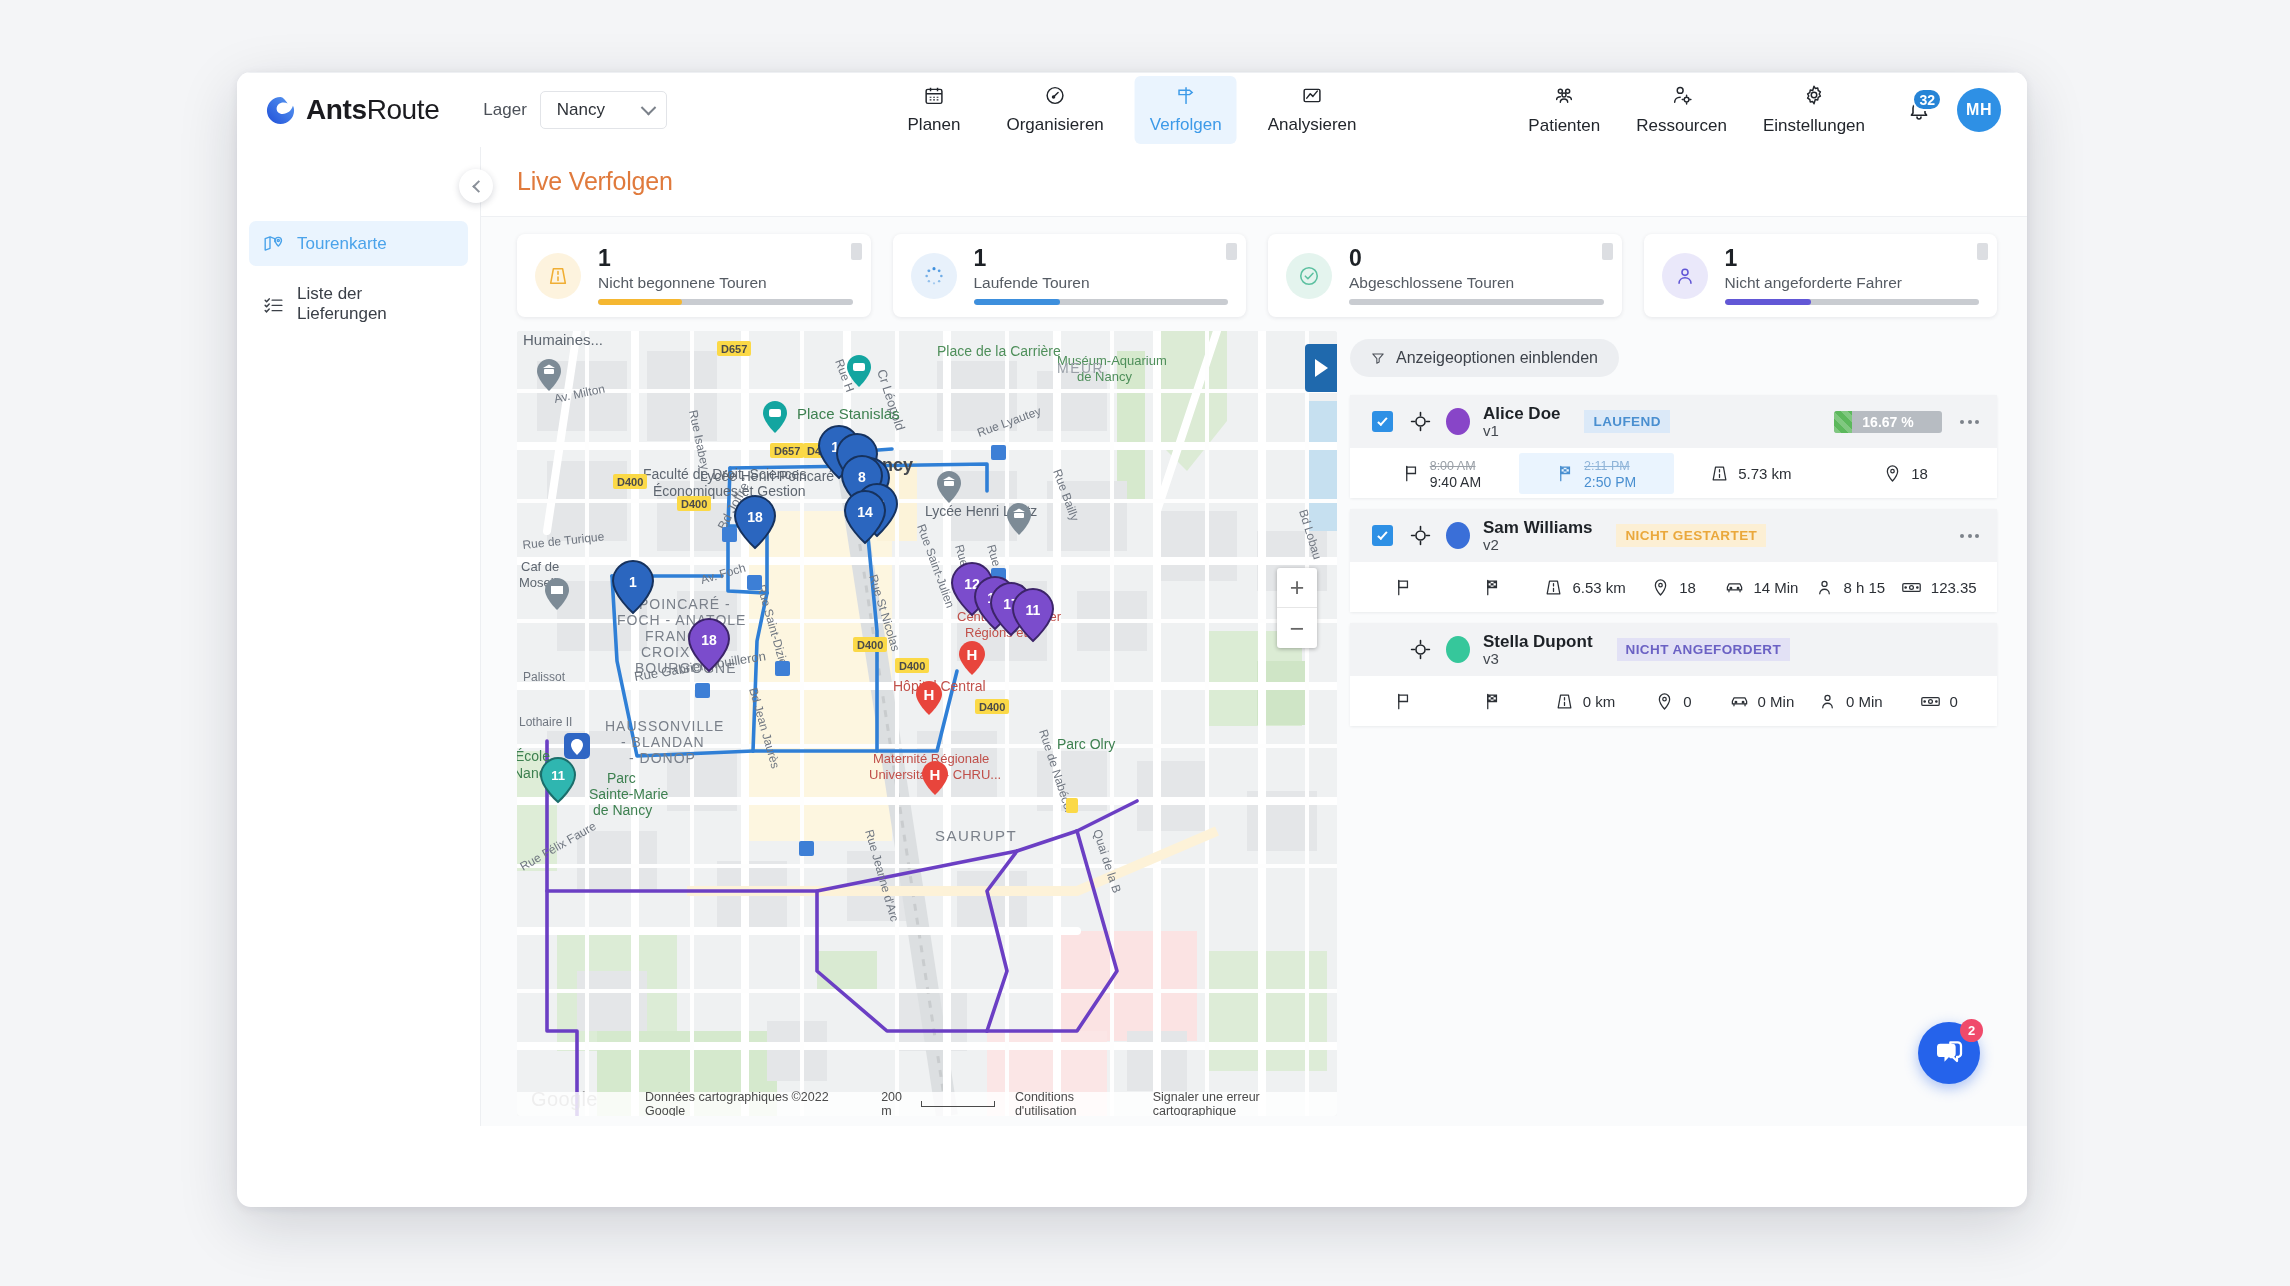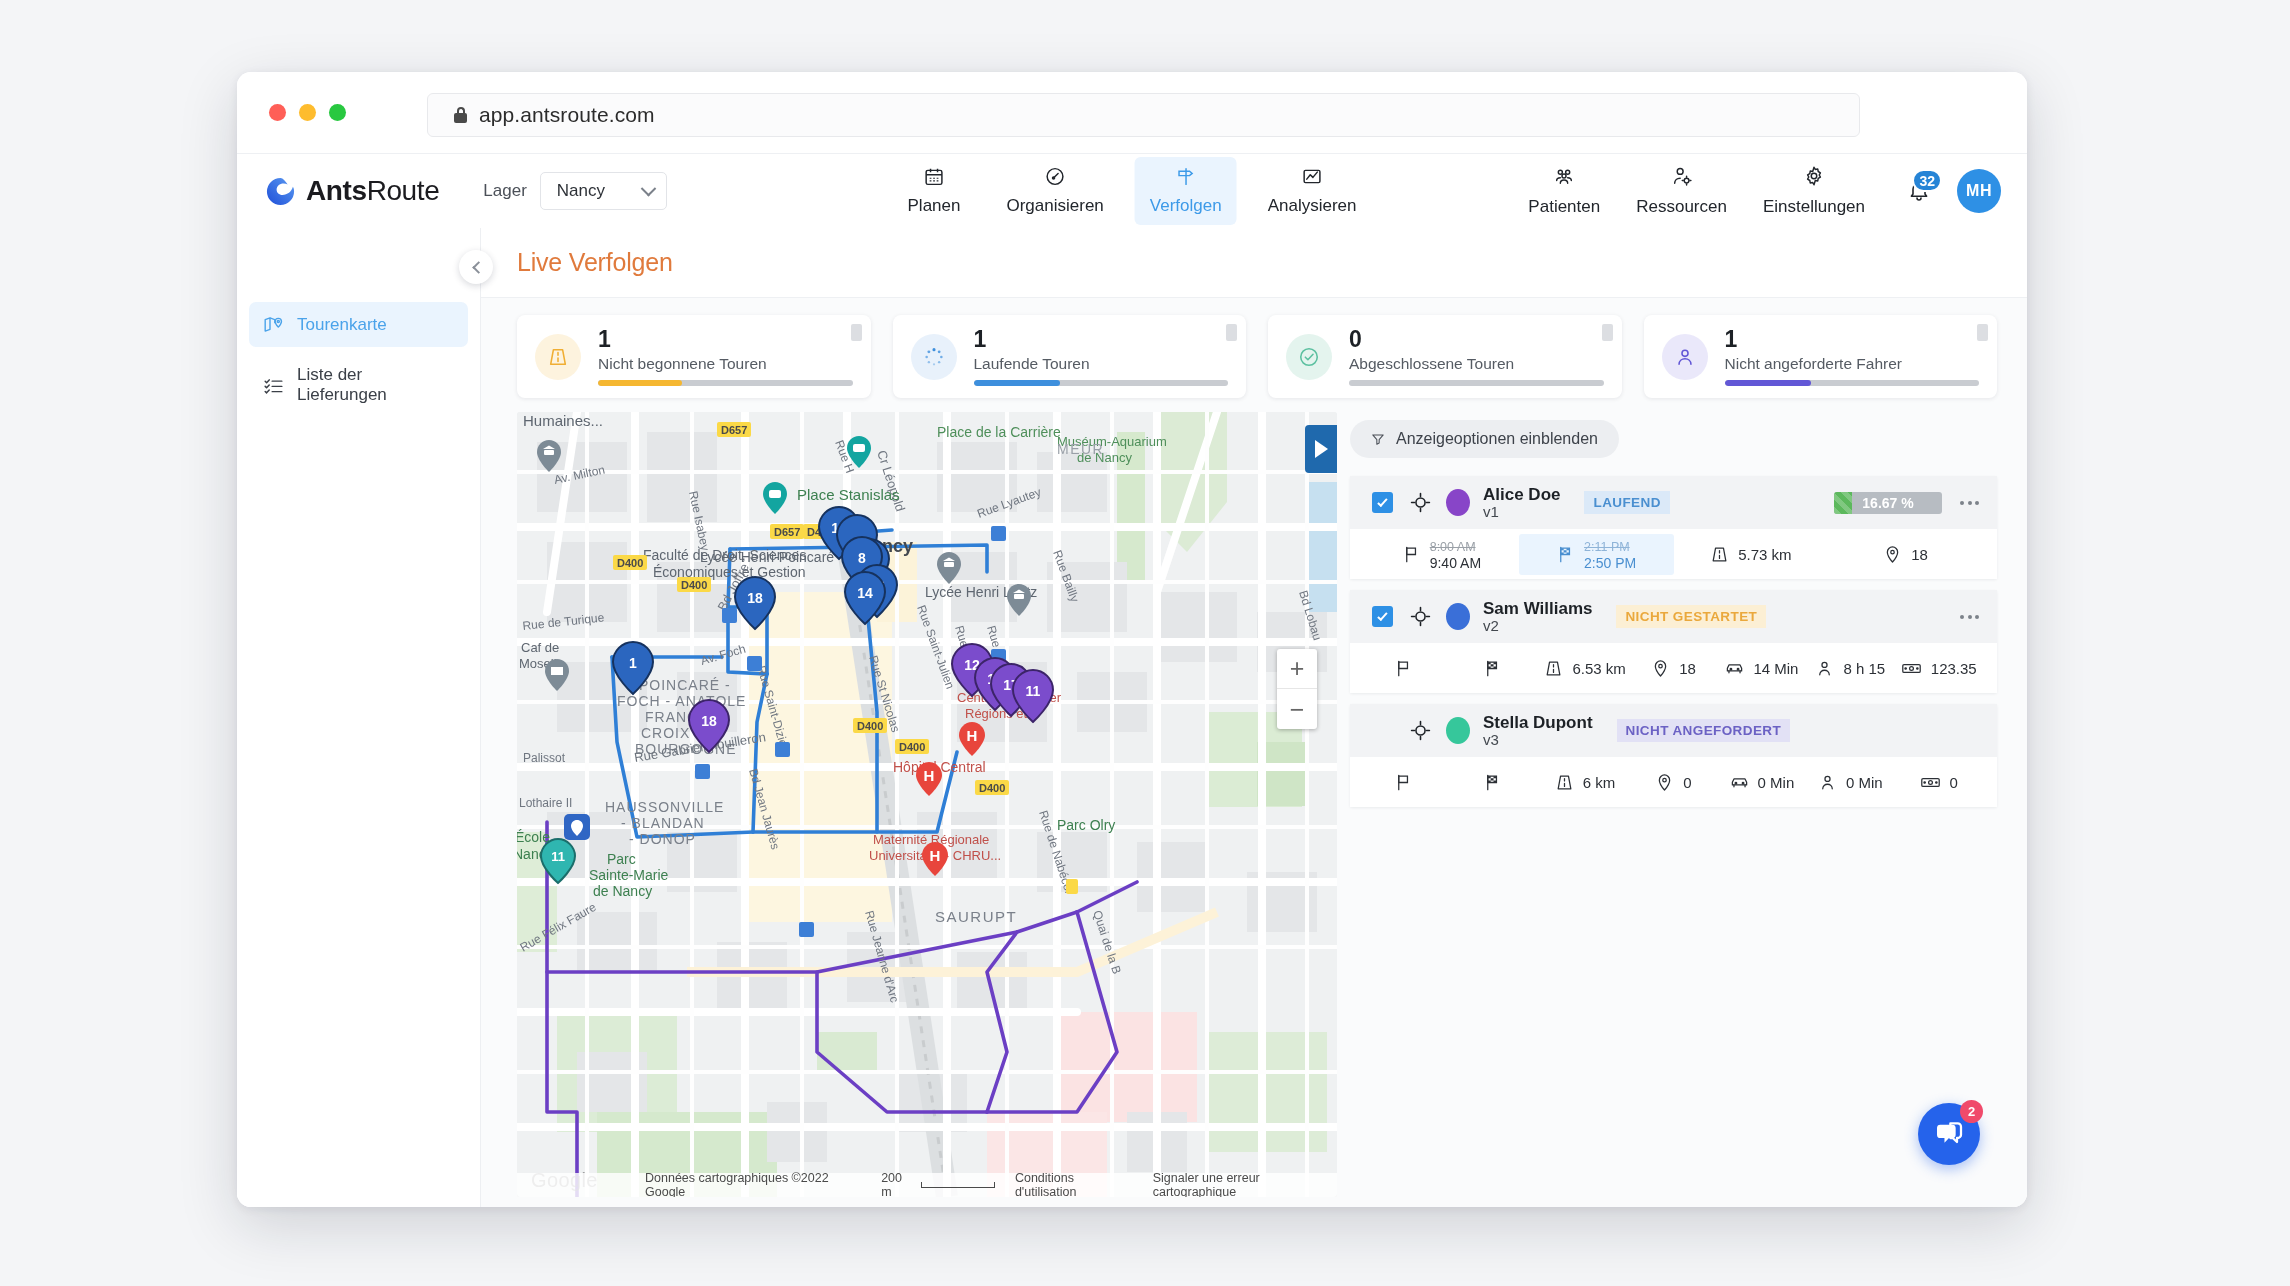--- a/index.html
+++ b/index.html
@@ -316,34 +316,20 @@
   }
 
   
   .mlbl { font-family: "Liberation Sans", sans-serif; fill: #6f7680; }
 </style>
 </head>
 <body>
 
 <div class="browser">
 
-  <div class="chrome-bar">
-    <div class="traffic">
-      <span class="dot red"></span>
-      <span class="dot yellow"></span>
-      <span class="dot green"></span>
-    </div>
-    <div class="urlbar">
-      <span class="lock">
-          <i class="shackle"></i>
-          <i class="body"></i>
-        </span>
-      <span class="url-text">app.antsroute.com</span>
-    </div>
-  </div>
 
   <div class="app-header">
     <div class="logo-wrap">
       <svg class="logo-mark" viewBox="0 0 32 32">
         <defs>
             <linearGradient id="lg" x1="0" y1="1" x2="1" y2="0">
           <stop offset="0" stop-color="#1f4fd8"></stop>
               <stop offset="1" stop-color="#5b9bf2"></stop>
         </linearGradient>
           </defs>
@@ -1059,21 +1045,21 @@
                     <path d="M6 4h11v8H6z"></path>
                   <path d="M6 4h3.7v2.7H6zM13.3 4H17v2.7h-3.7zM9.7 6.7h3.6v2.7H9.7zM6 9.4h3.7V12H6zM13.3 9.4H17V12h-3.7z" fill="#2c3036" stroke="none"></path>
                 </svg>
                 <span></span>
               </div>
               <div class="stat">
                 <svg width="19" height="19" viewBox="0 0 24 24" fill="none" stroke="#2c3036" stroke-width="1.6">
                   <path d="M7 4h10l3 16H4z" stroke-linejoin="round"></path>
                     <path d="M12 7v3M12 13v4" stroke-linecap="round"></path>
                 </svg>
-                <span>6 km</span>
+                <span>0 km</span>
               </div>
               <div class="stat">
                 <svg width="19" height="19" viewBox="0 0 24 24" fill="none" stroke="#2c3036" stroke-width="1.6">
                   <path d="M12 2.5c3.6 0 6.5 2.9 6.5 6.5 0 5-6.5 12.5-6.5 12.5S5.5 14 5.5 9c0-3.6 2.9-6.5 6.5-6.5z" stroke-linejoin="round"></path>
                     <circle cx="12" cy="9" r="2.2"></circle>
                 </svg>
                 <span>0</span>
               </div>
               <div class="stat">
                 <svg width="19" height="19" viewBox="0 0 24 24" fill="none" stroke="#2c3036" stroke-width="1.6">

